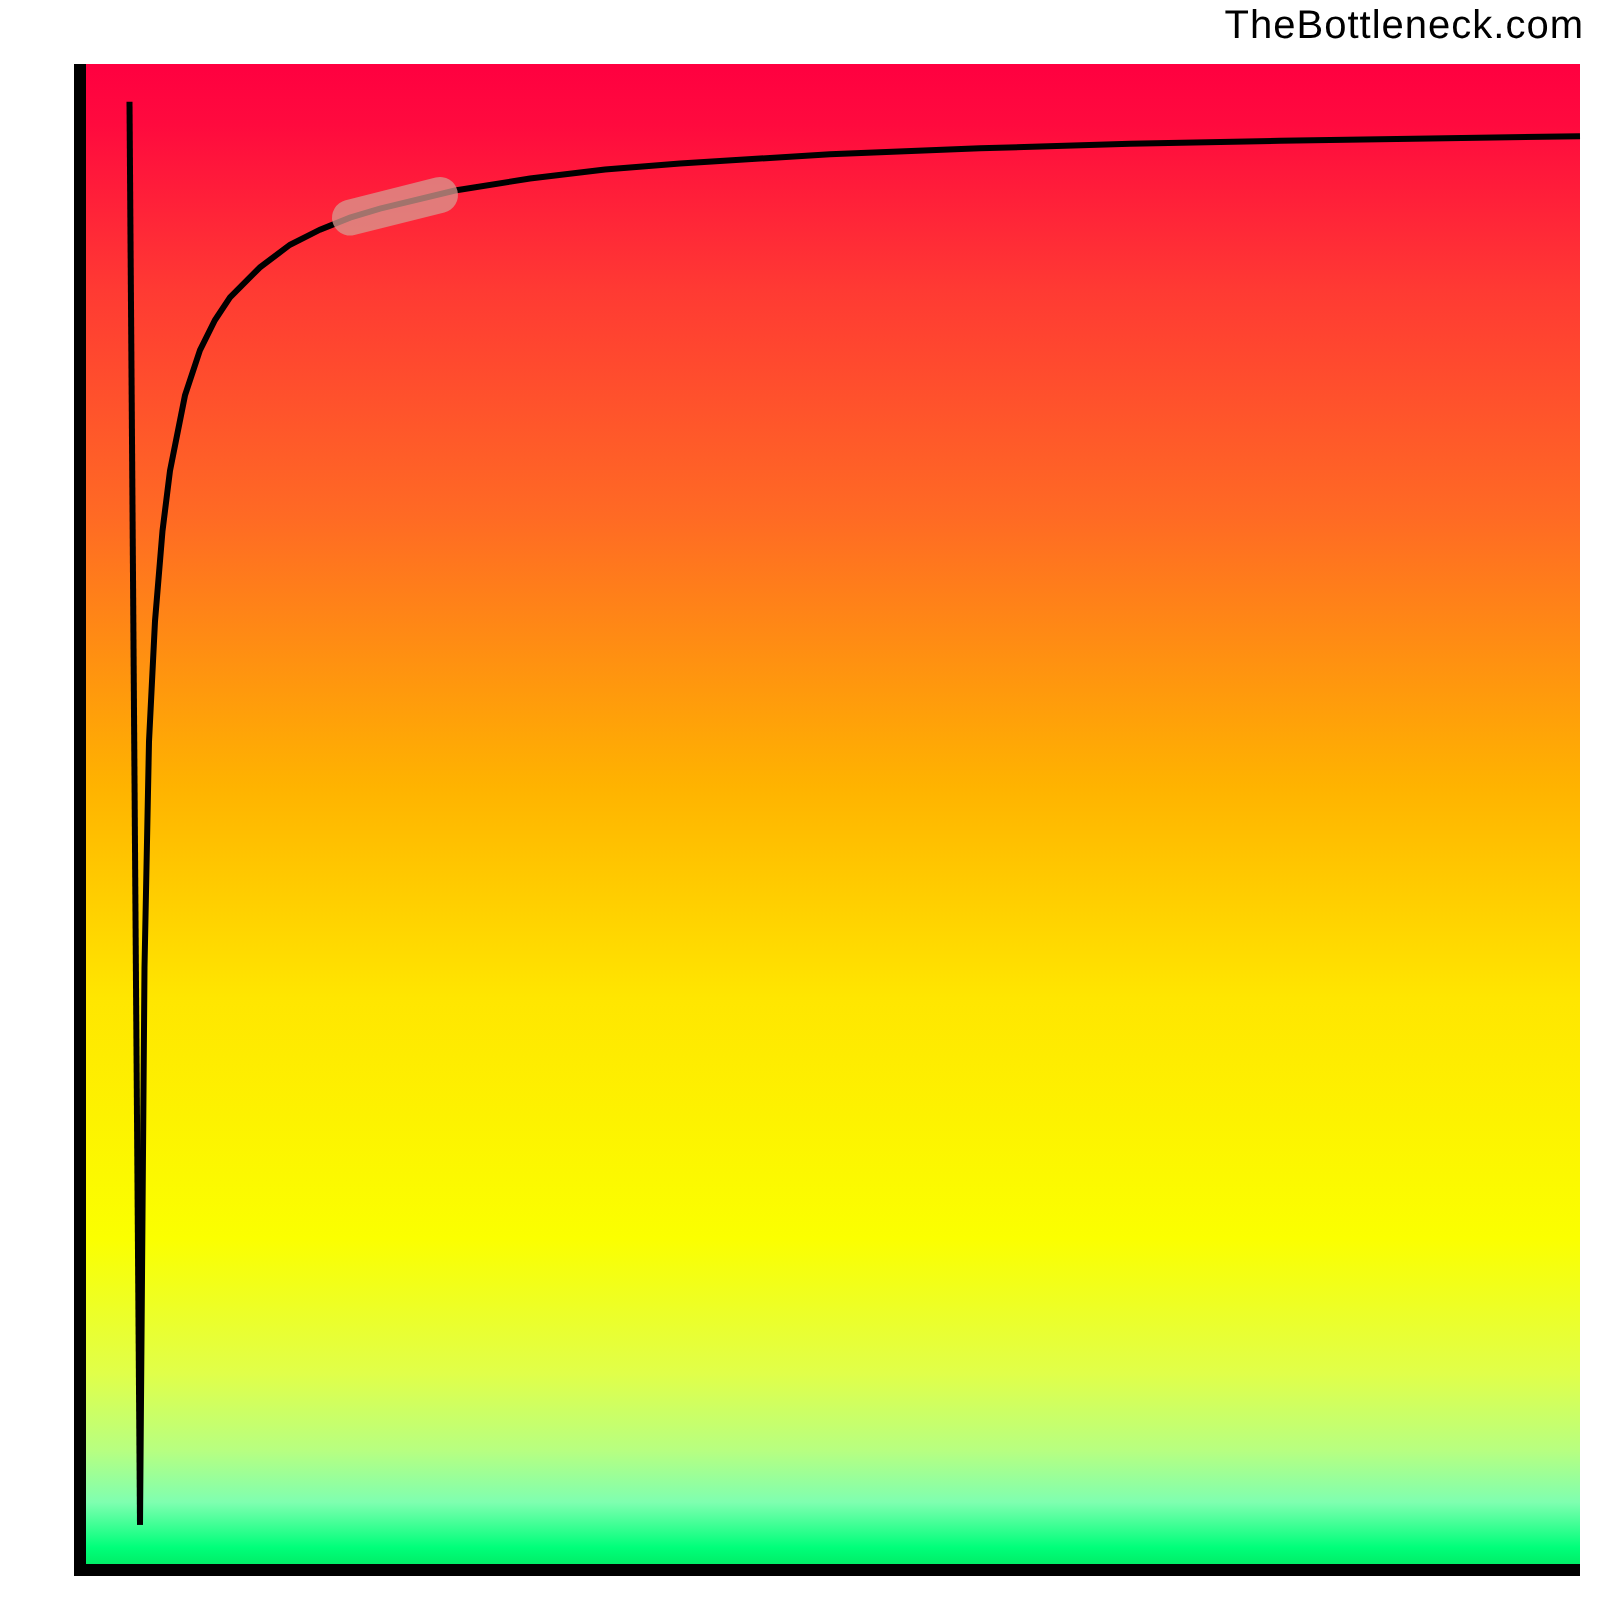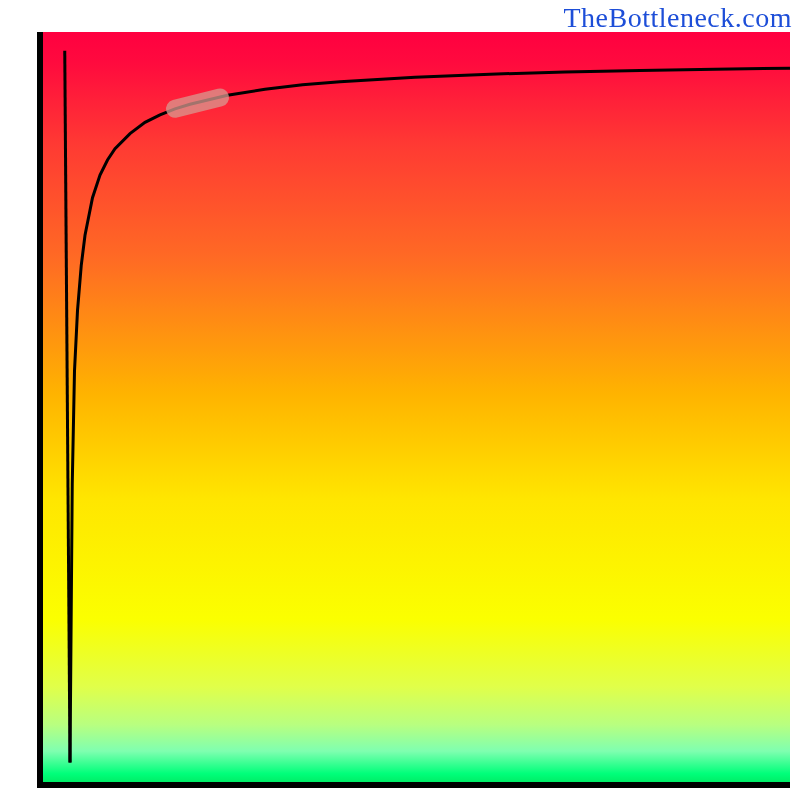--- a/index.html
+++ b/index.html
@@ -12,25 +12,24 @@
   }
   .wrap {
     position: relative;
     width: 800px;
     height: 800px;
   }
   .watermark {
     position: absolute;
     top: 2px;
     right: 8px;
-    font-size: 28px;
-    color: #1d4ed8;
+    font-size: 20px;
+    color: #000000;
     font-weight: 400;
     letter-spacing: 0.5px;
-    font-family: Liberation Serif, serif;
   }
   .plot {
     position: absolute;
     left: 0;
     top: 0;
     width: 800px;
     height: 800px;
   }
 </style>
 </head>

